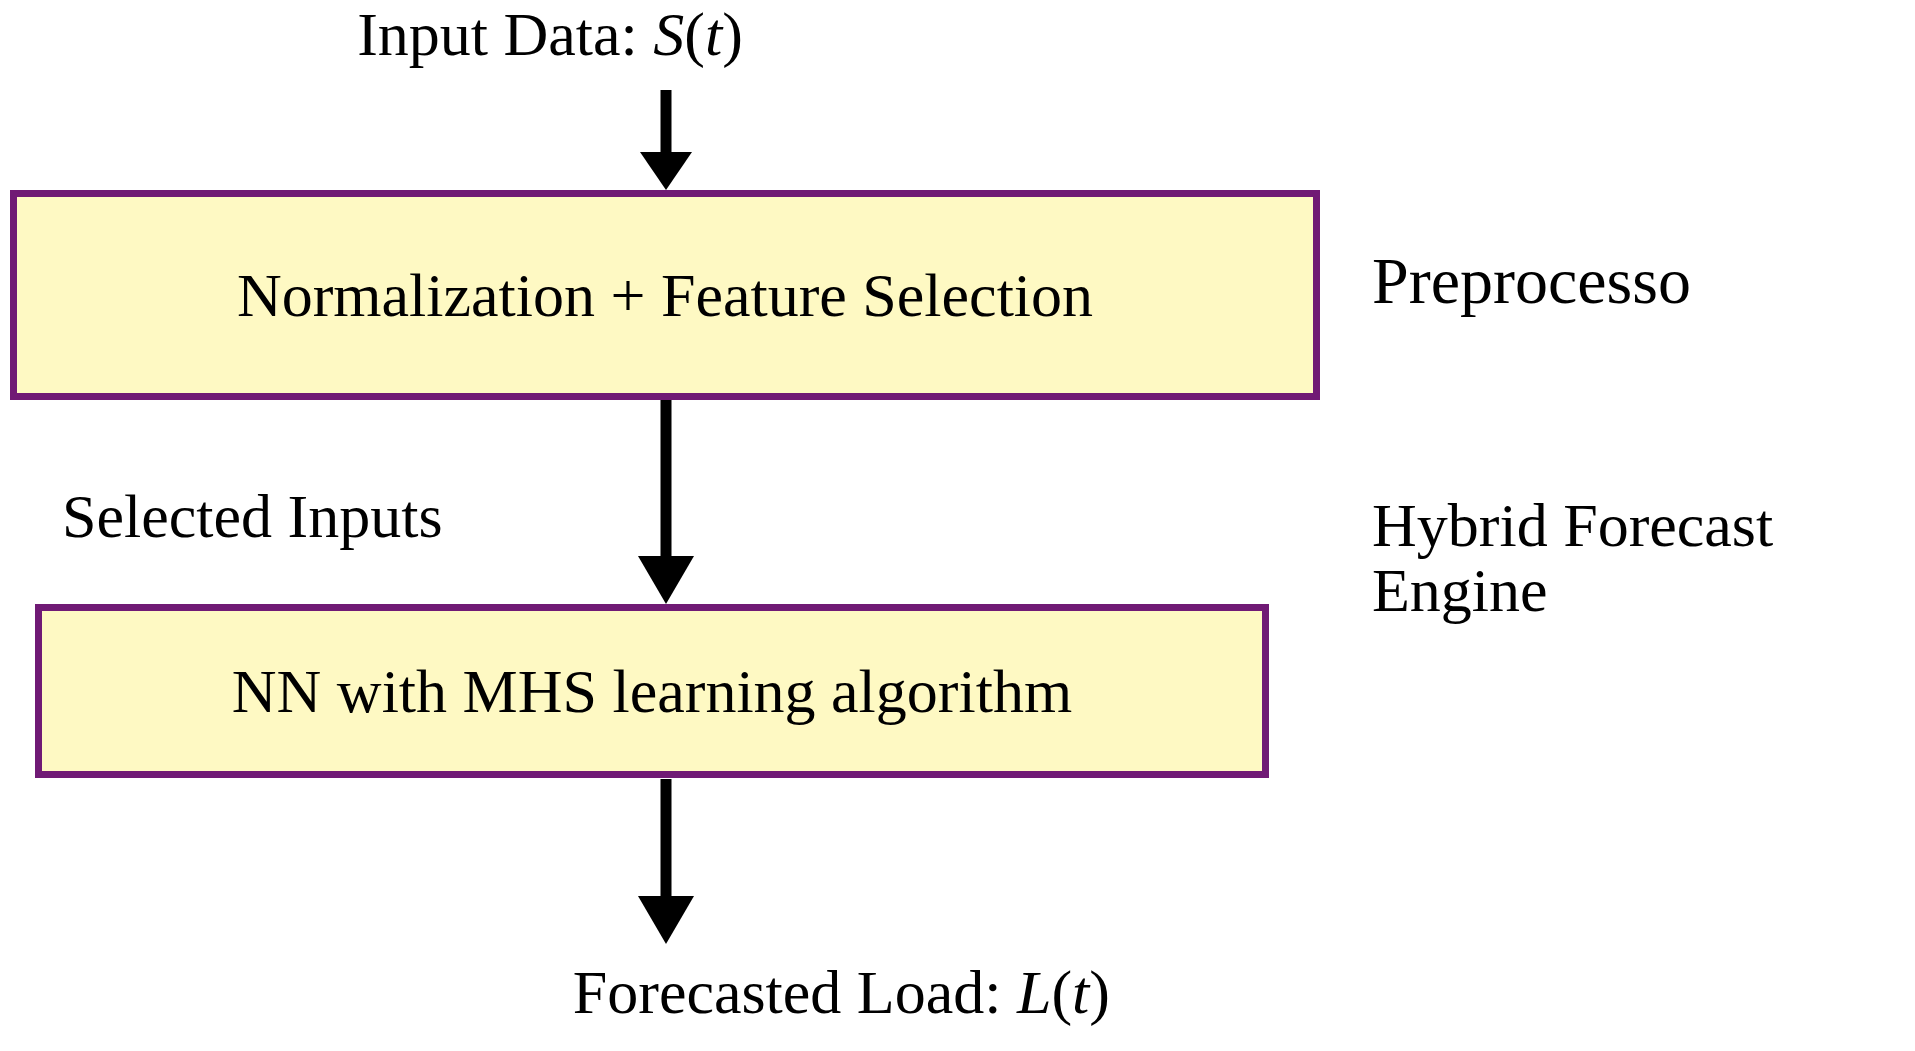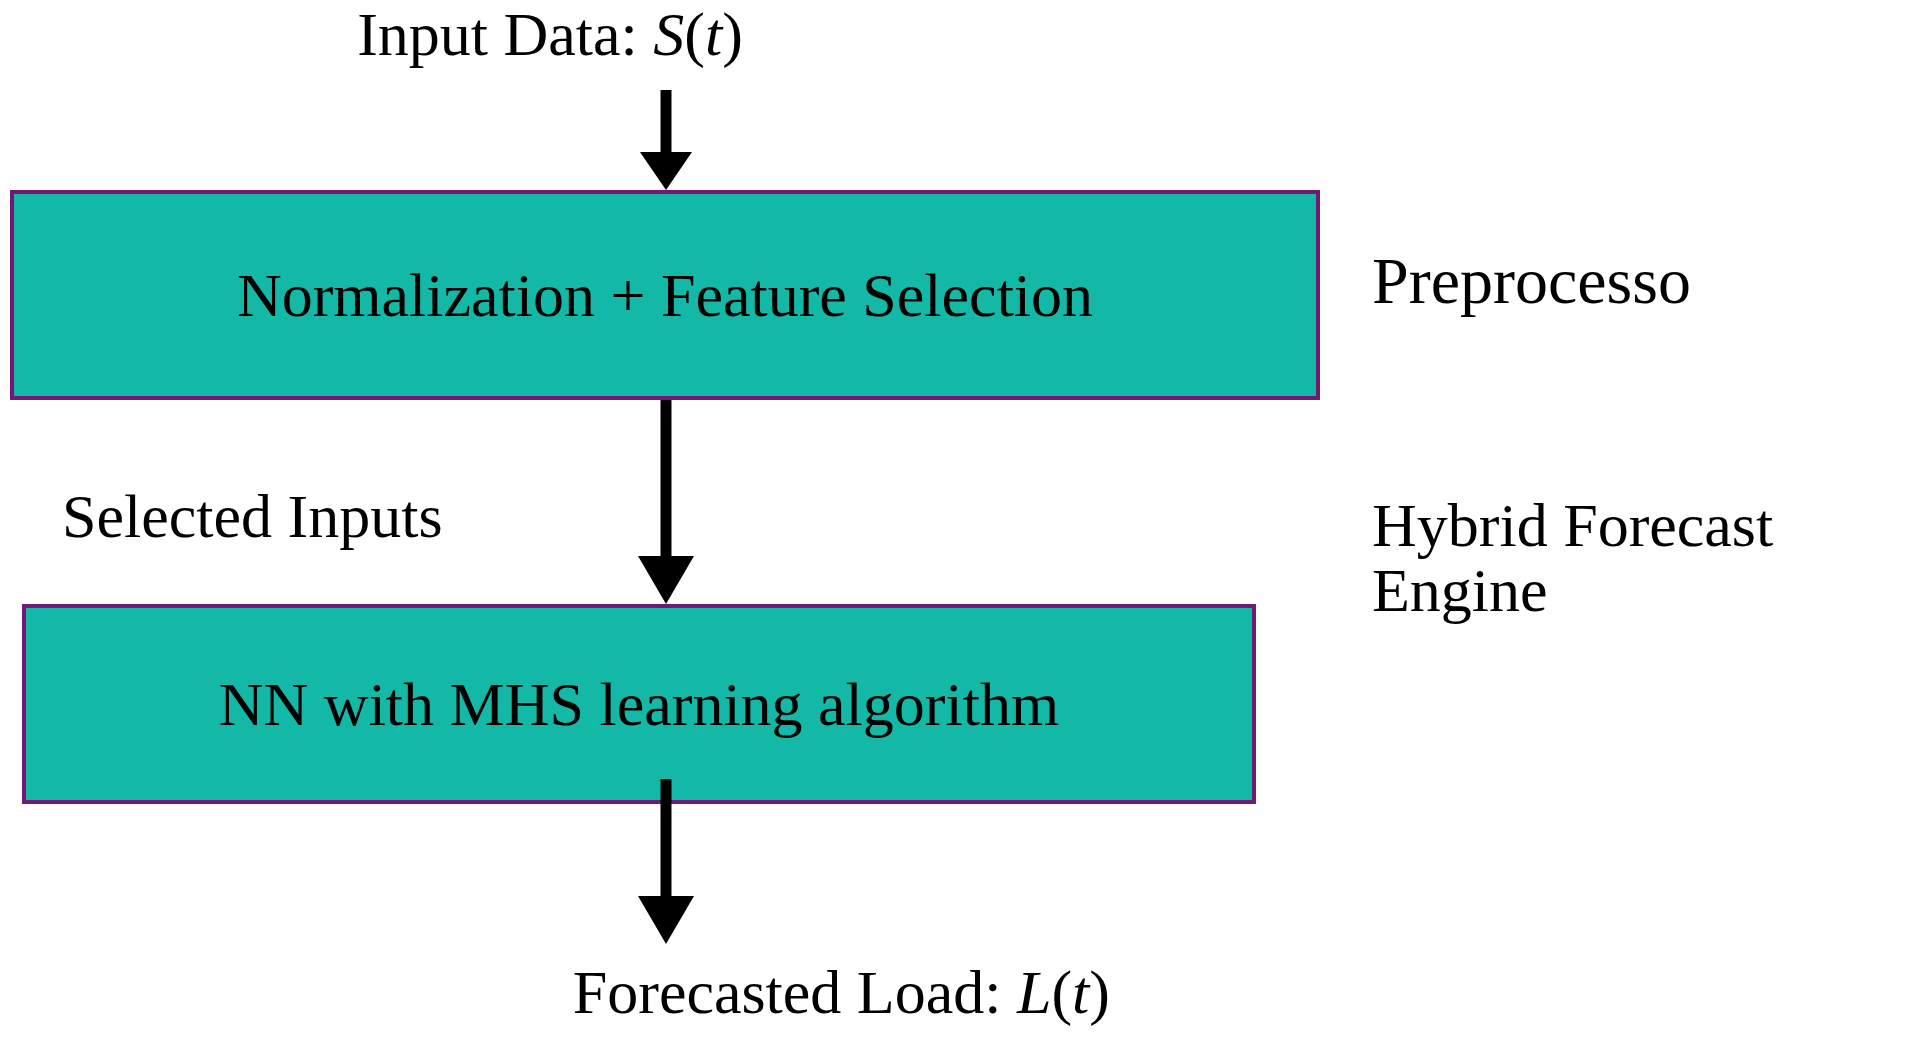--- a/index.html
+++ b/index.html
@@ -39,34 +39,34 @@
     text-align: right;
     font-size: 62px;
   }
   .mathvar { font-style: italic; }
   .mathparen { font-style: normal; }
 
   
   .proc-box {
     position: absolute;
     box-sizing: border-box;
-    background: #14b8a6;
-    border: 4px solid #701a75;
+    background: #fef9c3;
+    border: 7px solid #701a75;
   }
   #preprocessor-box {
     left: 10px;
     top: 190px;
     width: 1310px;
     height: 210px;
   }
   #forecast-engine-box {
-    left: 22px;
+    left: 35px;
     top: 604px;
     width: 1234px;
-    height: 200px;
+    height: 174px;
   }
   .proc-box-label {
     position: absolute;
     left: 0;
     right: 0;
     top: 50%;
     transform: translateY(-50%);
     text-align: center;
     font-size: 62px;
     white-space: nowrap;

